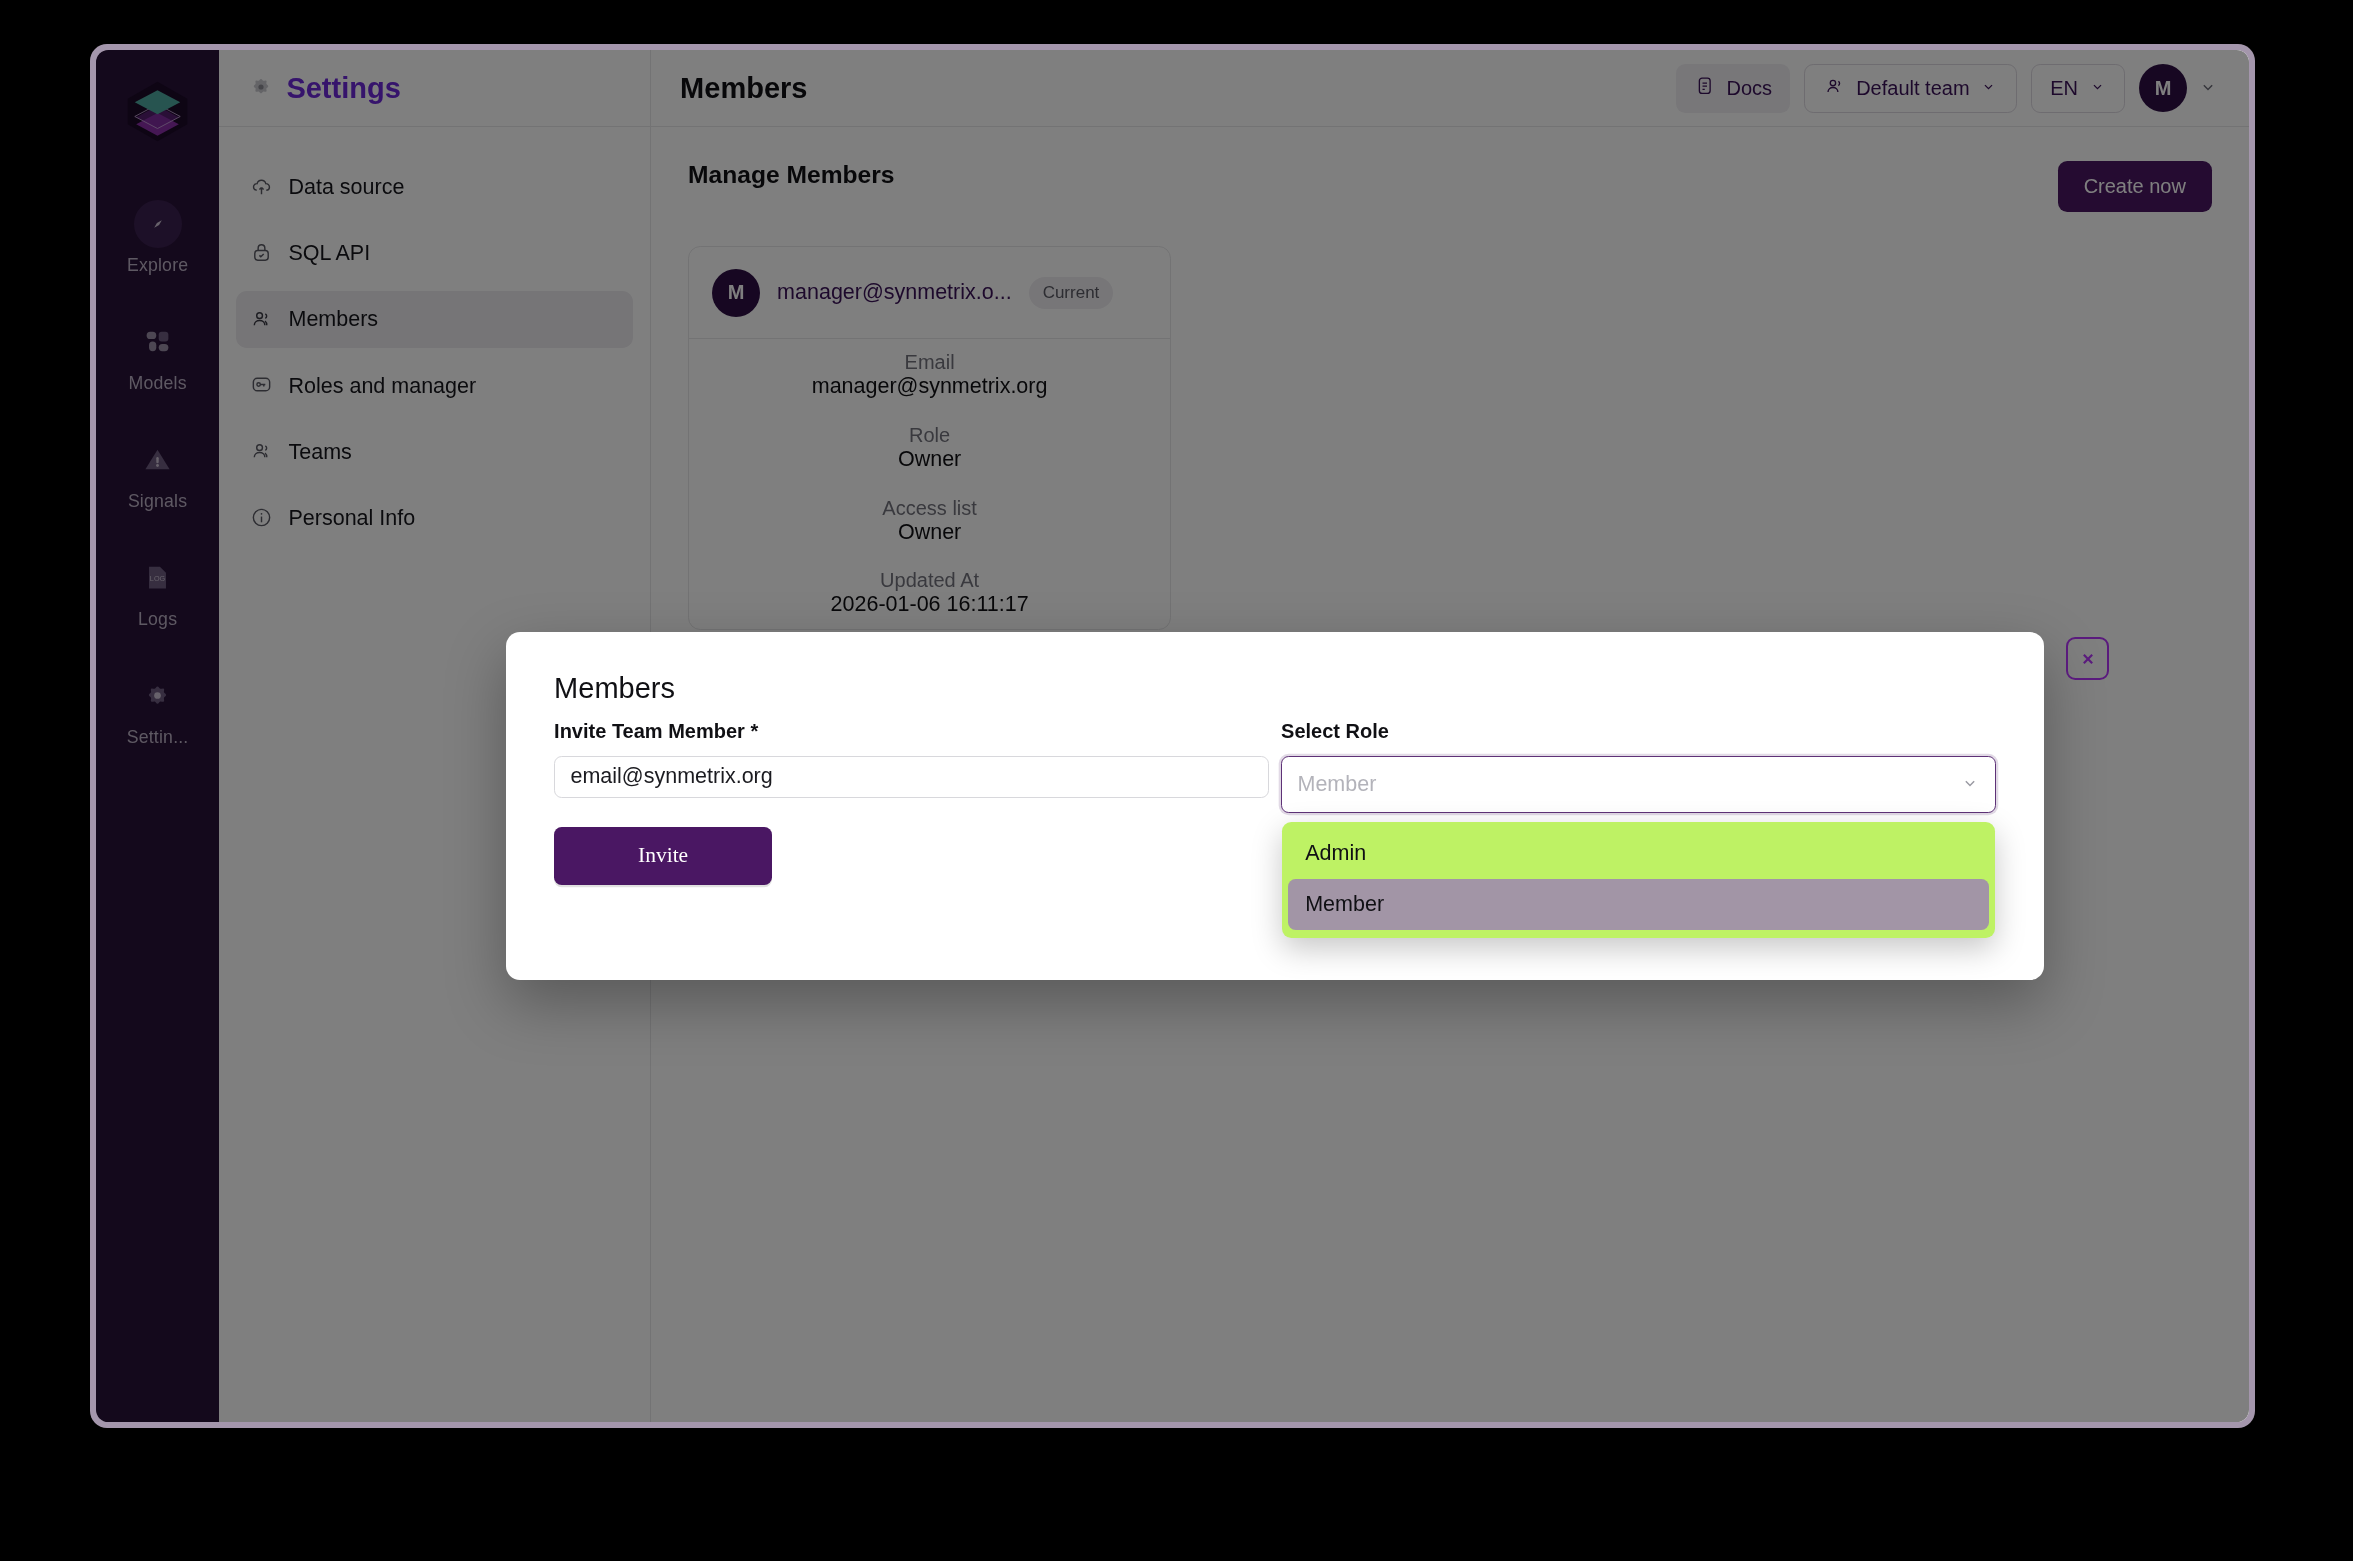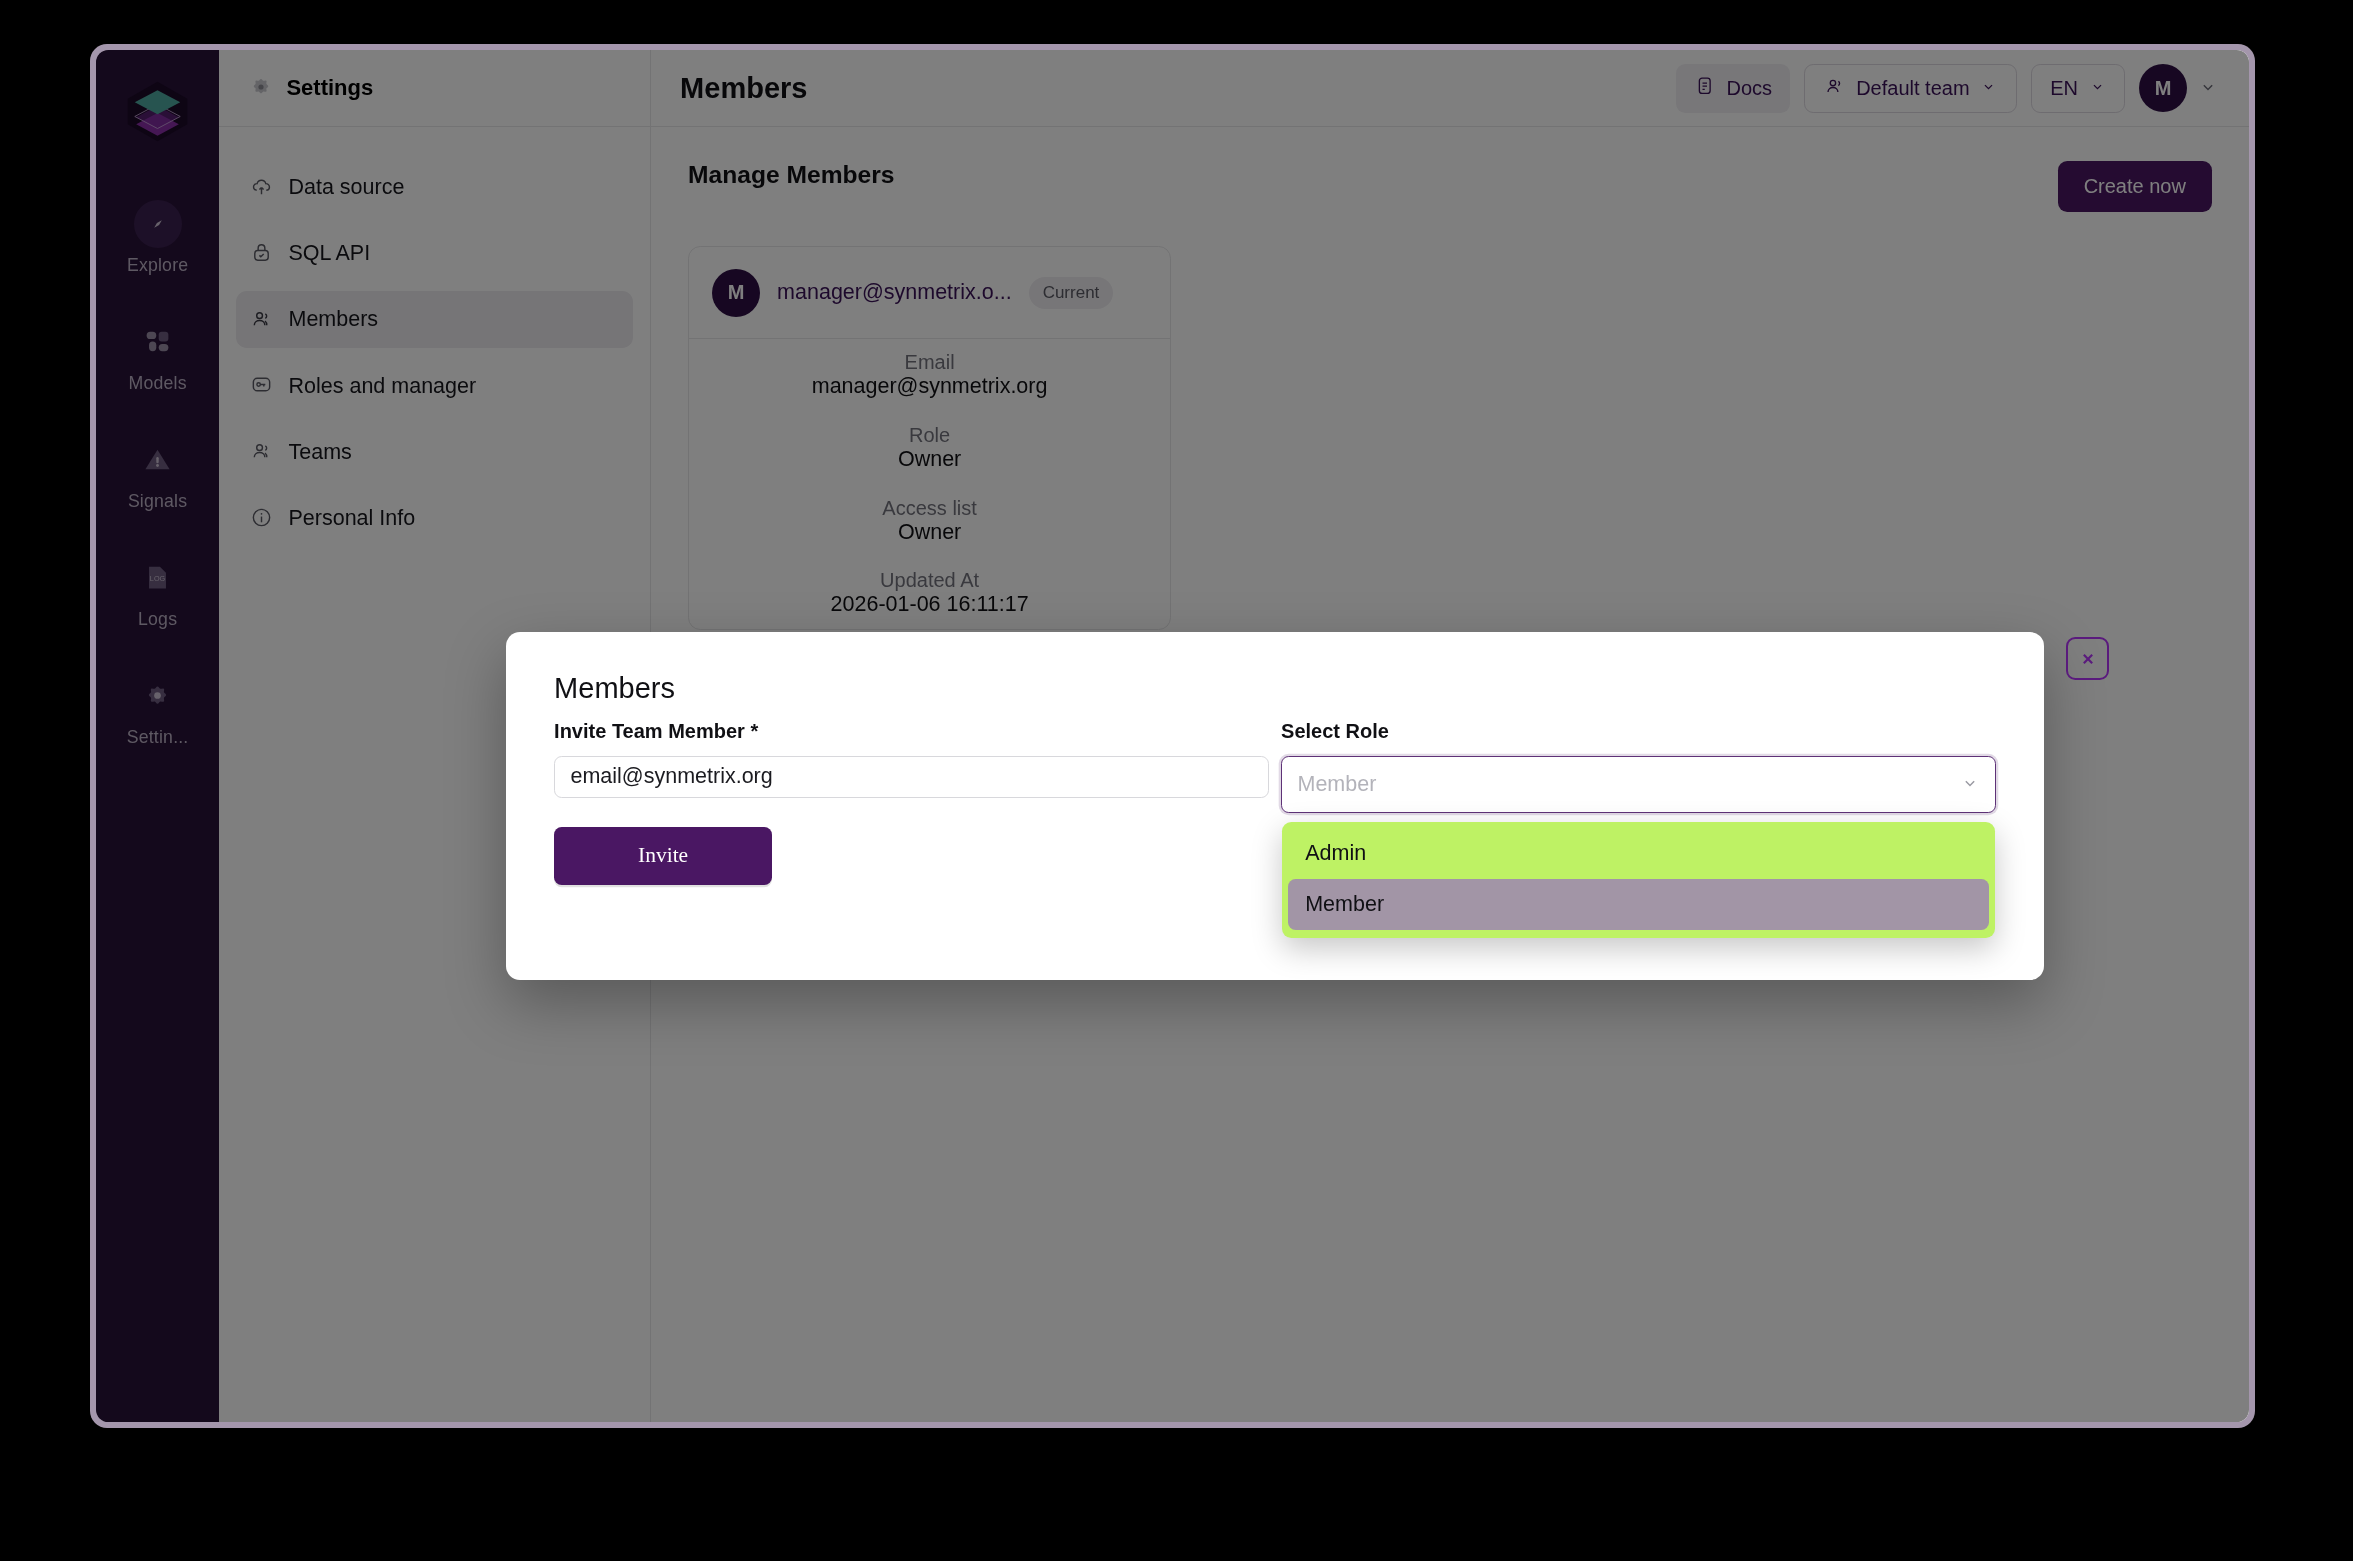--- a/index.html
+++ b/index.html
@@ -79,21 +79,21 @@
     border-right: 0.8px solid #e6e6e8;
   }
   #settings-head {
     height: 77px;
     display: flex;
     align-items: center;
     padding-left: 29px;
     border-bottom: 0.8px solid #e6e6e8;
     gap: 12.3px;
   }
-  #settings-title { font-size: 22px; font-weight: 600; color: #000000; }
+  #settings-title { font-size: 29px; font-weight: 600; color: #6d28d9; }
   #settings-nav { padding: 32px 17px 0 17px; }
   .snav {
     display: flex;
     align-items: center;
     gap: 15.4px;
     height: 57px;
     padding: 0 14px;
     border-radius: 10.8px;
     cursor: pointer;
     margin-bottom: 9.2px;

